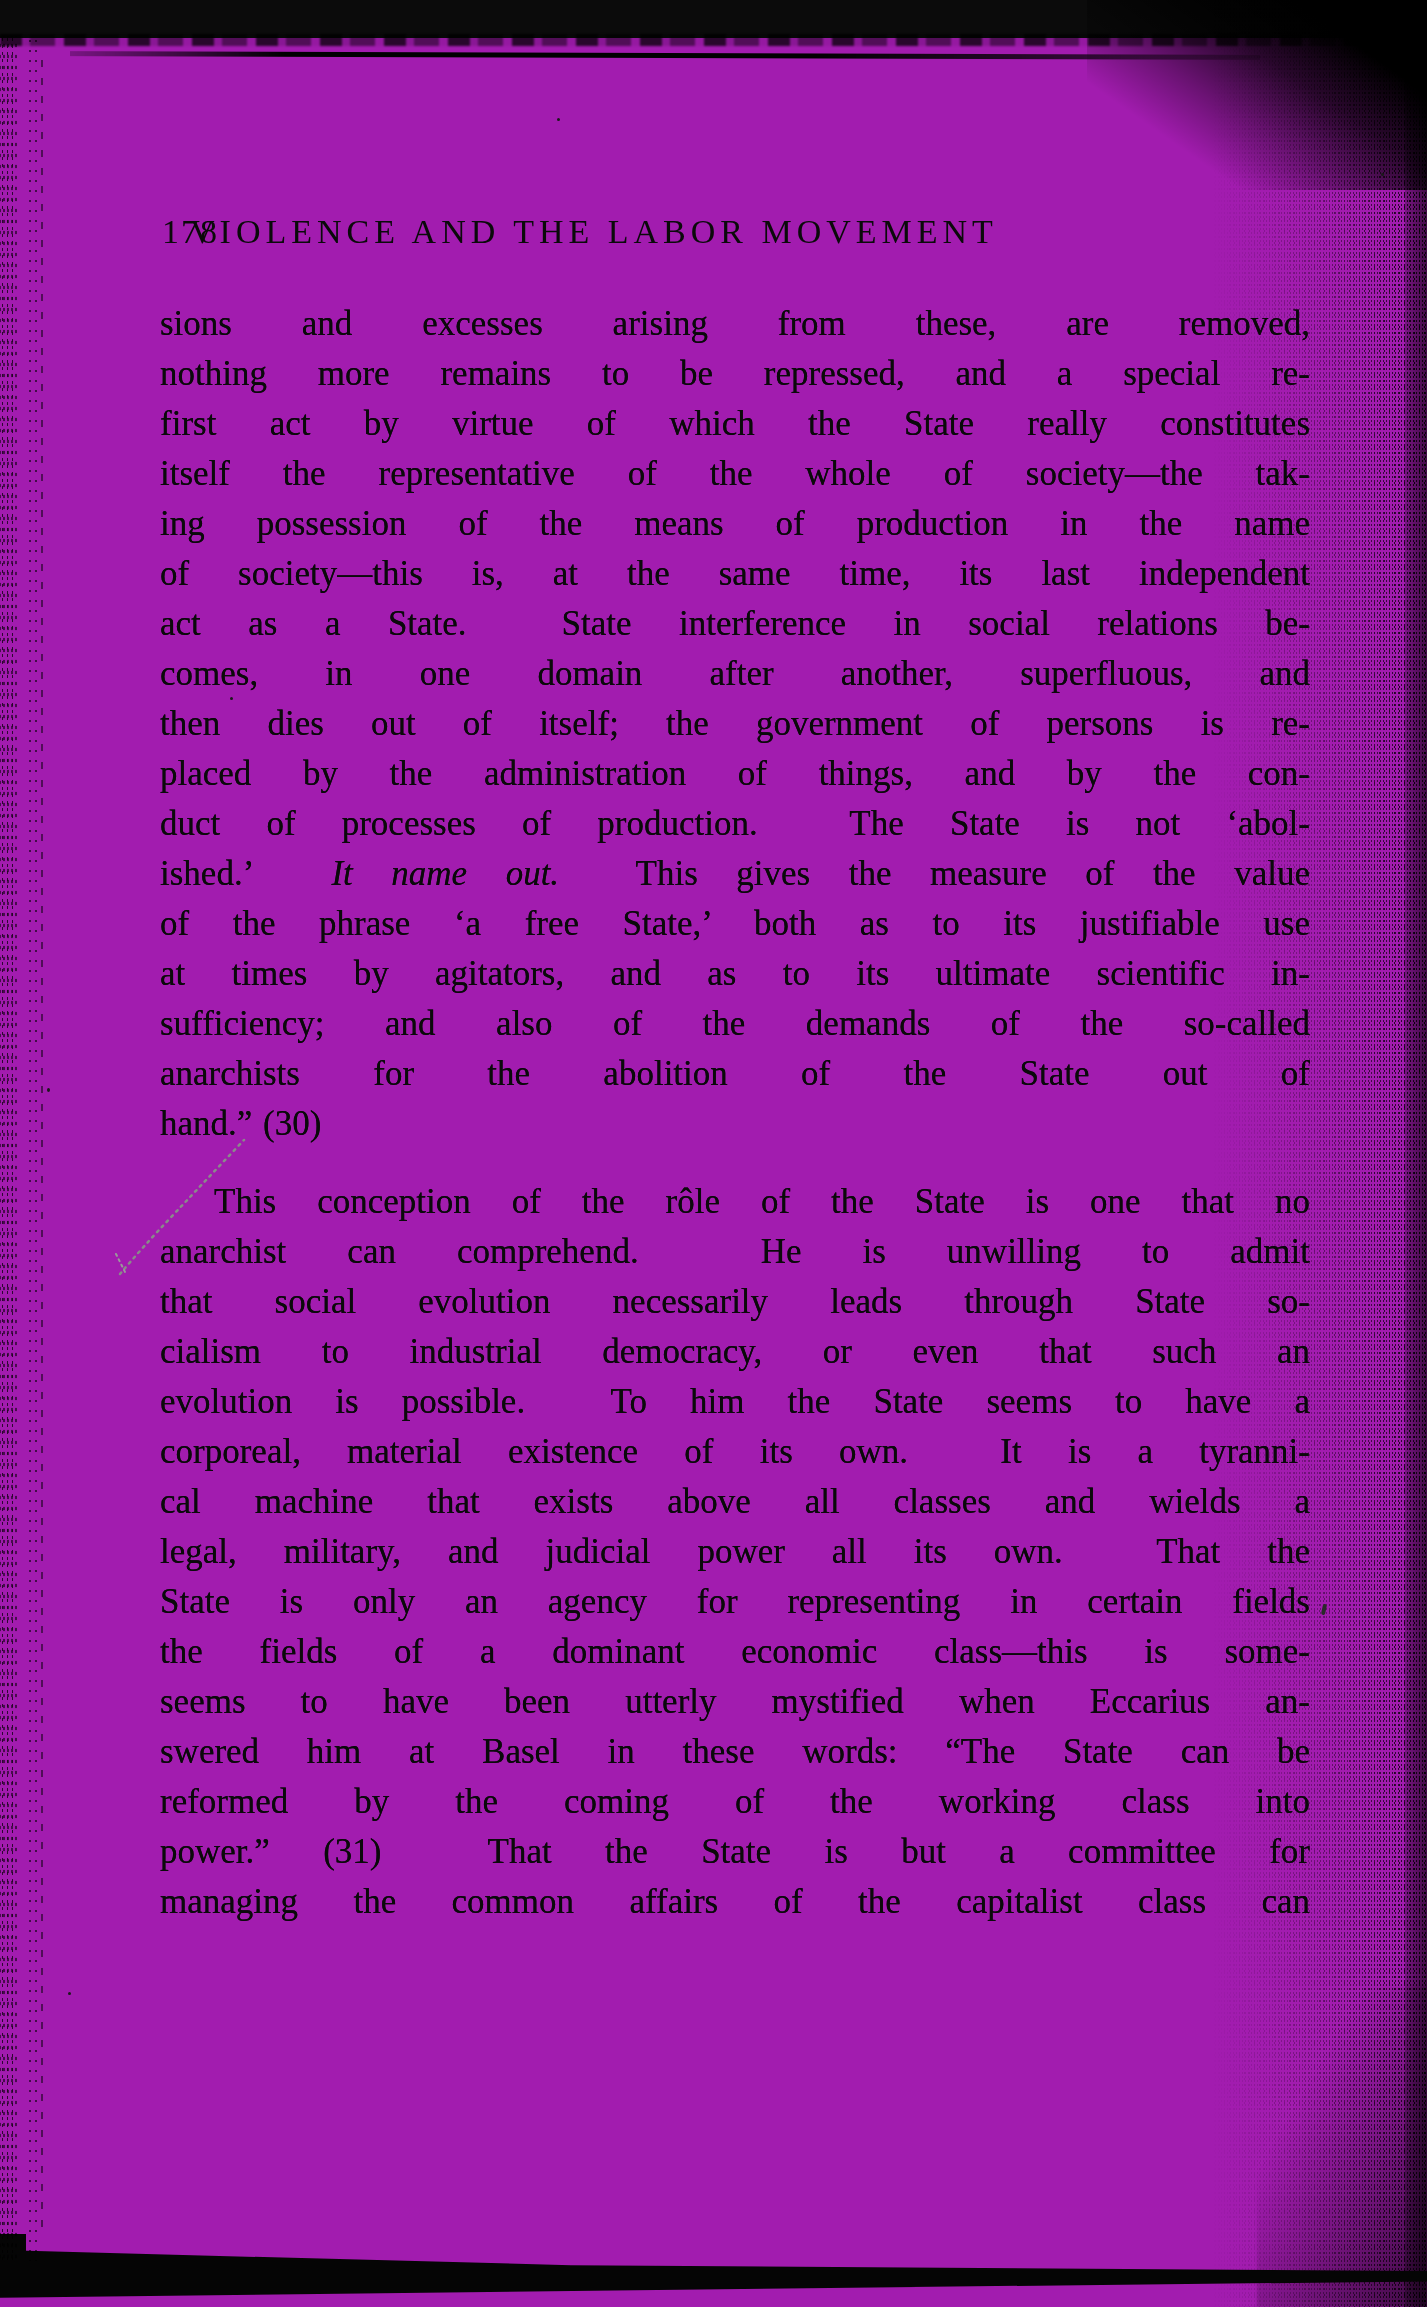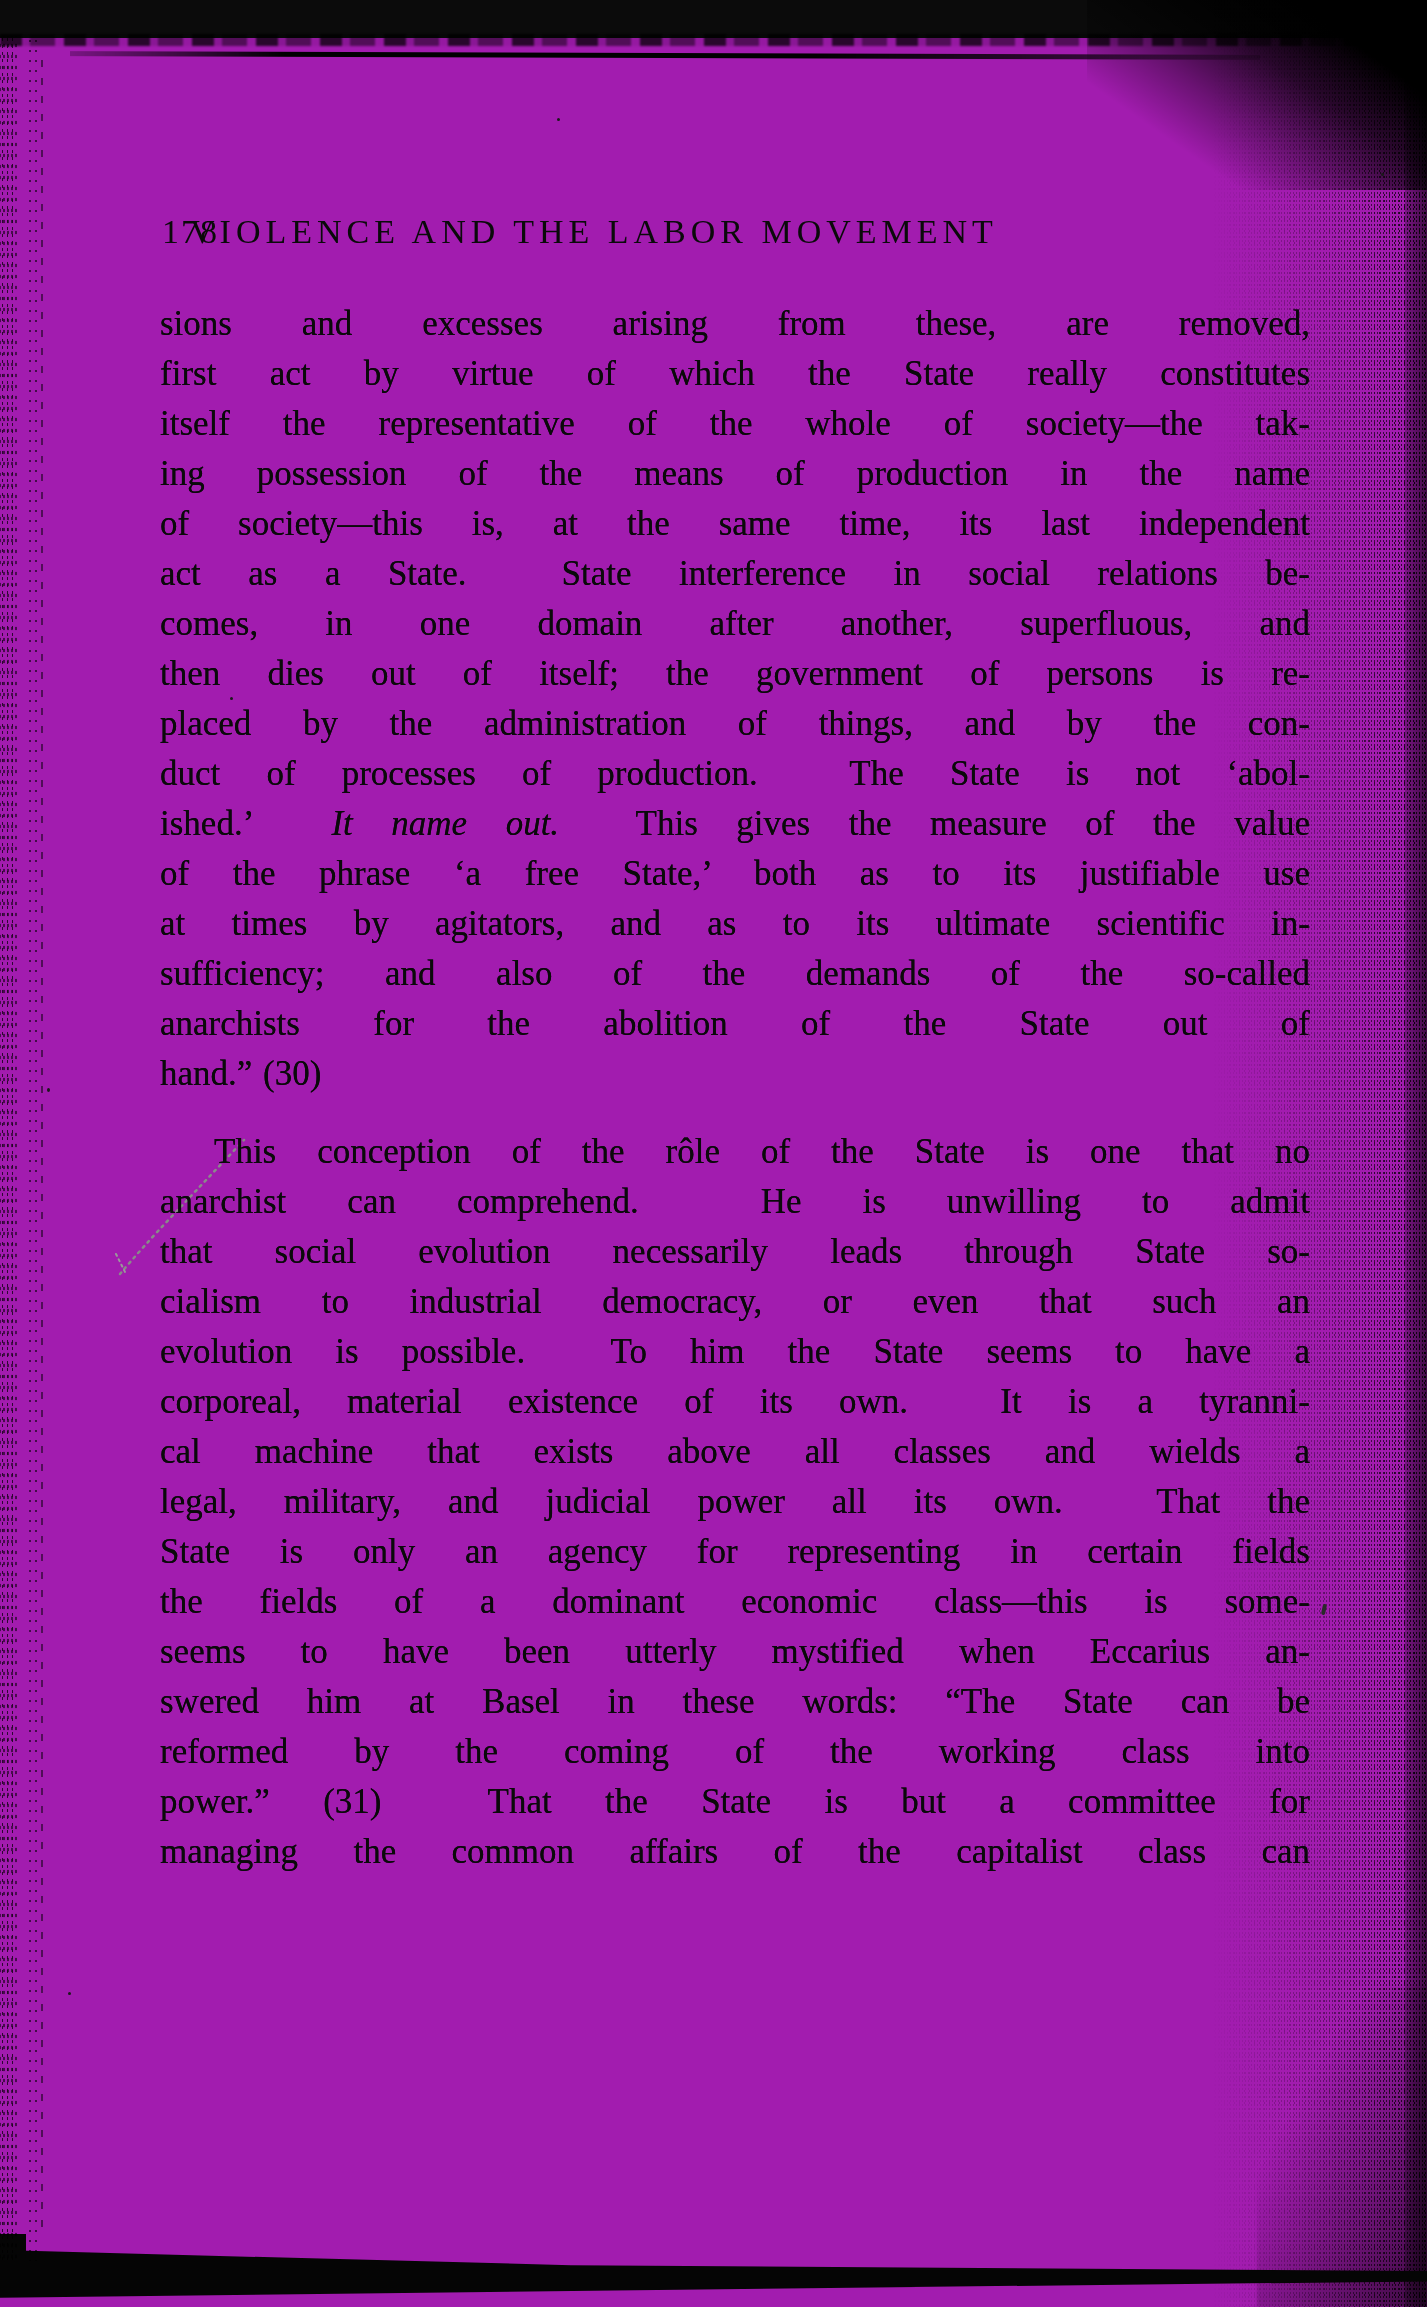--- a/index.html
+++ b/index.html
@@ -134,20 +134,21 @@
   <div class="speck" style="left:68px;top:1992px;width:3px;height:3px"></div>
   <div class="speck-apostrophe"></div>
 
   <div class="running-head">
     <span class="page-number">178</span>
     <span class="head-title">VIOLENCE AND THE LABOR MOVEMENT</span>
   </div>
 
   <div class="text-block" id="text-block">
       <div class="line"><span>sions and excesses arising from these, are removed,</span></div>
+      <div class="line"><span>nothing more remains to be repressed, and a special re-</span></div>
       <div class="line"><span>first act by virtue of which the State really constitutes</span></div>
       <div class="line"><span>itself the representative of the whole of society—the tak-</span></div>
       <div class="line"><span>ing possession of the means of production in the name</span></div>
       <div class="line"><span>of society—this is, at the same time, its last independent</span></div>
       <div class="line"><span>act as a State.&nbsp; State interference in social relations be-</span></div>
       <div class="line"><span>comes, in one domain after another, superfluous, and</span></div>
       <div class="line"><span>then dies out of itself; the government of persons is re-</span></div>
       <div class="line"><span>placed by the administration of things, and by the con-</span></div>
       <div class="line"><span>duct of processes of production.&nbsp; The State is not ‘abol-</span></div>
       <div class="line"><span>ished.’&nbsp; </span><span class="italic">It name out.</span><span>&nbsp; This gives the measure of the value</span></div>

